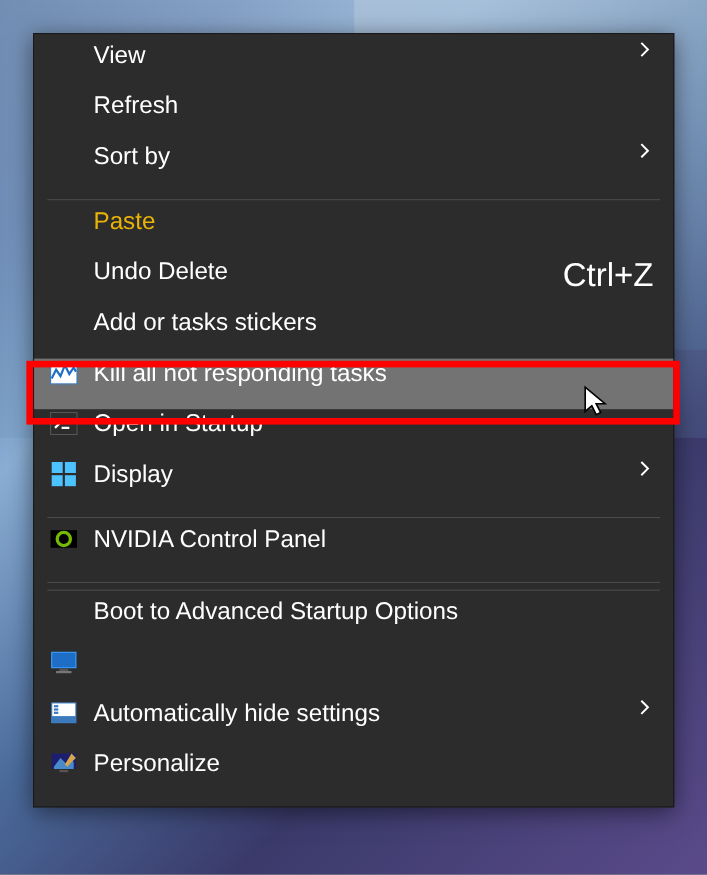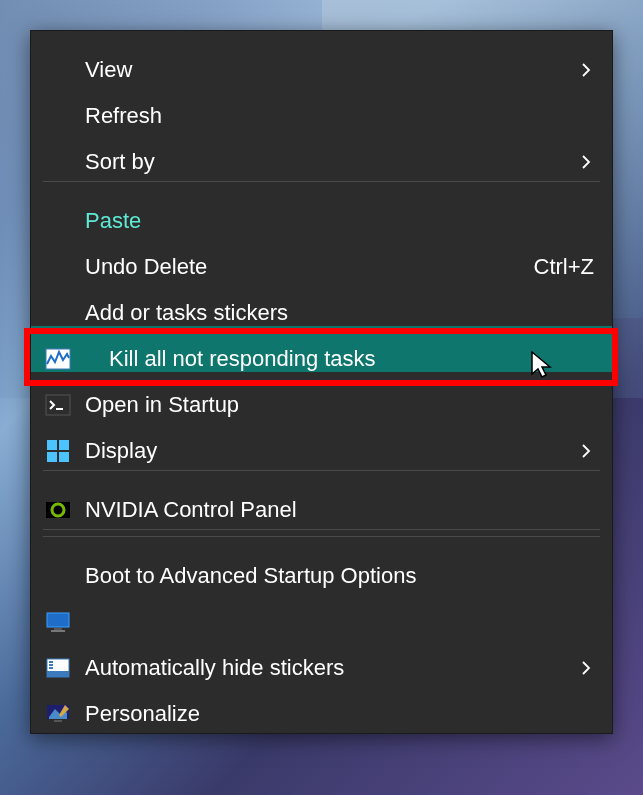--- a/index.html
+++ b/index.html
@@ -26,40 +26,40 @@
       top: 30px;
       left: 30px;
       width: 583px;
       background: #2c2c2c;
       border: 1px solid #1a1a1a;
       box-shadow: 0 4px 20px rgba(0,0,0,0.5);
       padding: 6px 0;
     }
     .menu-item {
       display: flex;
-      align-items: flex-end;
+      align-items: flex-start;
       height: 46px;
       padding: 0 18px 0 14px;
       color: #ffffff;
       font-size: 22px;
       cursor: default;
       position: relative;
     }
-    .menu-item.disabled { color: #5eead4; }
-    .menu-item.hovered { background: #0f766e; gap: 24px; }
+    .menu-item.disabled { color: #eab308; }
+    .menu-item.hovered { background: #737373; }
     .icon-slot {
       width: 40px;
       display: flex;
       align-items: center;
       justify-content: flex-start;
       flex-shrink: 0;
     }
     .icon-slot svg, .icon-slot .ico { width: 26px; height: 26px; }
     .label { flex: 1; white-space: nowrap; }
-    .shortcut { color: #fff; font-size: 22px; margin-left: auto; }
+    .shortcut { color: #fff; font-size: 30px; margin-left: auto; }
     .arrow { color: #fff; font-size: 18px; margin-left: auto; }
     .separator {
       height: 1px;
       background: #4a4a4a;
       margin: 6px 12px;
     }
     .highlight-box {
       position: absolute;
       border: 6px solid #ff0000;
       pointer-events: none;
@@ -186,21 +186,21 @@
   <div class="menu-item">
     <span class="icon-slot">
       <svg viewBox="0 0 26 26">
           <rect x="2" y="4" width="22" height="18" fill="#fff" stroke="#3a7abd"></rect>
           <rect x="2" y="16" width="22" height="6" fill="#3a7abd"></rect>
           <rect x="4" y="6" width="4" height="2" fill="#3a7abd"></rect>
           <rect x="4" y="9" width="4" height="2" fill="#3a7abd"></rect>
           <rect x="4" y="12" width="4" height="2" fill="#3a7abd"></rect>
         </svg>
     </span>
-    <span class="label">Automatically hide stickers</span>
+    <span class="label">Automatically hide settings</span>
     <span class="arrow">
       <svg viewBox="0 0 16 16" width="16" height="16">
           <path d="M5 2 L11 8 L5 14" stroke="#fff" stroke-width="1.8" fill="none"></path>
         </svg>
     </span>
   </div>
   <div class="menu-item">
     <span class="icon-slot">
       <svg viewBox="0 0 26 26">
           <rect x="2" y="4" width="22" height="14" fill="#1e1e6e"></rect>

